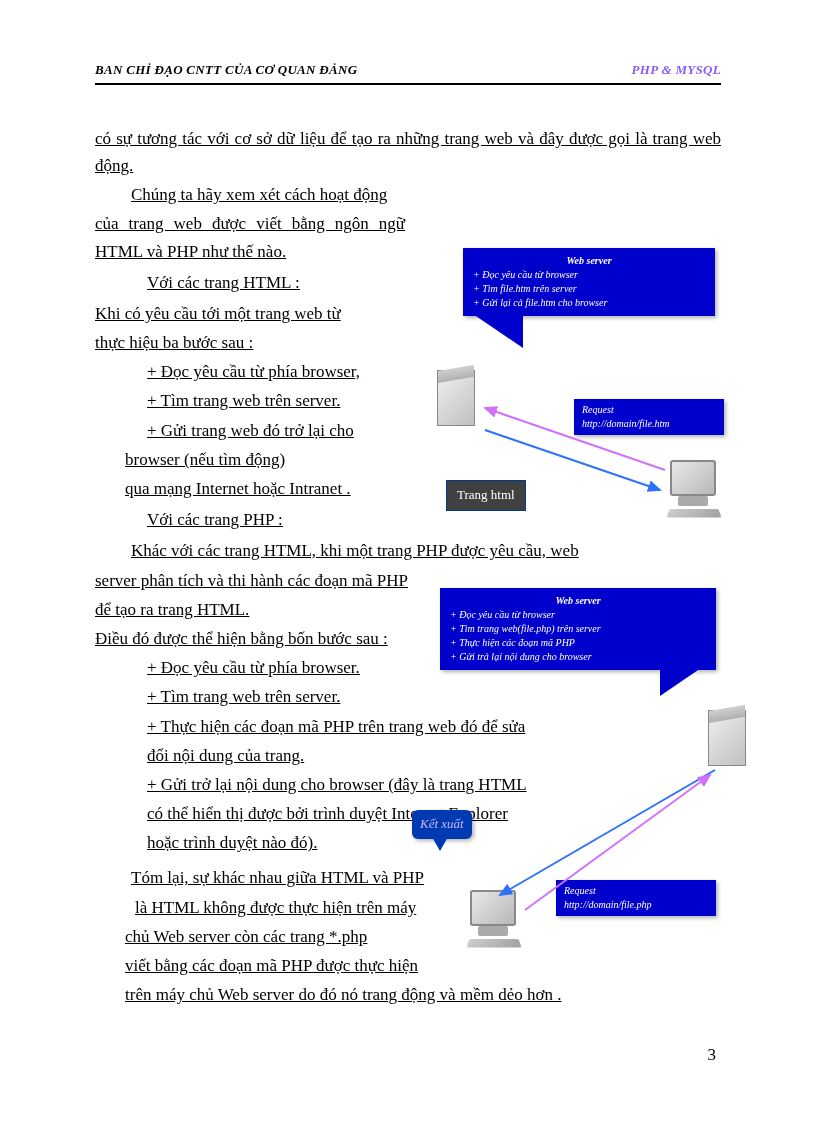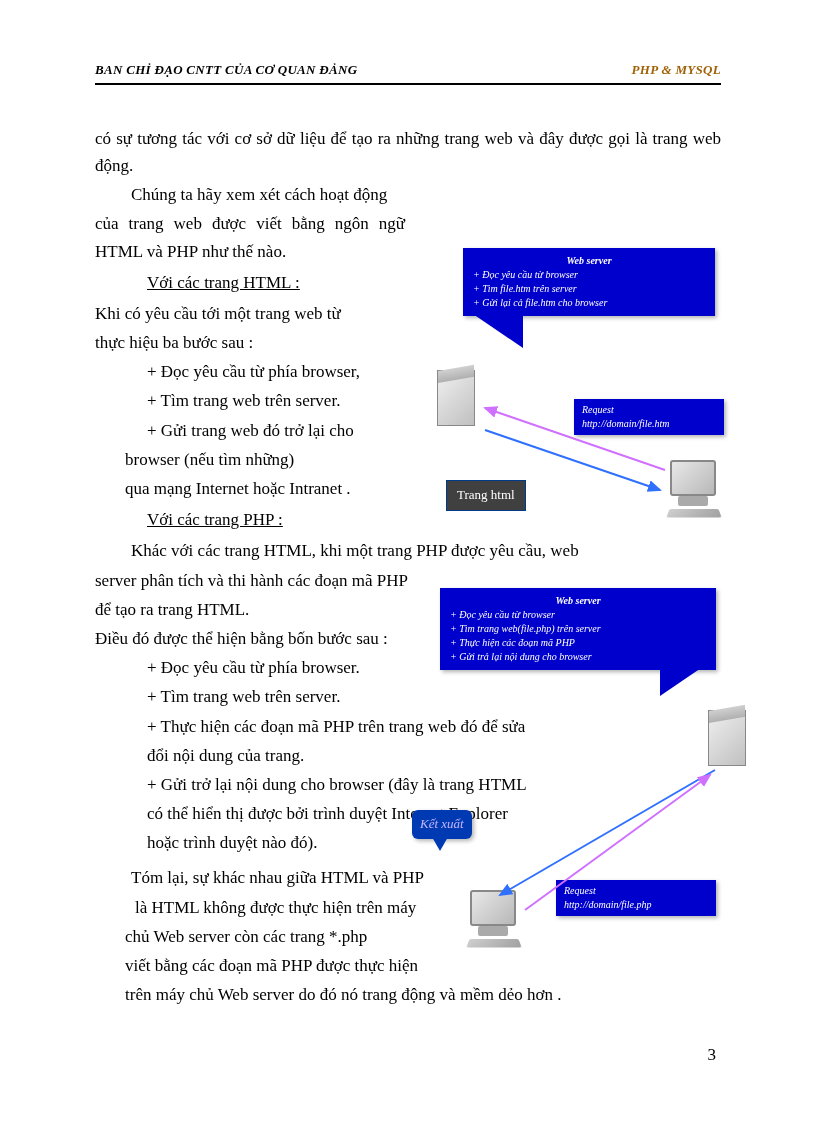--- a/index.html
+++ b/index.html
@@ -20,22 +20,22 @@
       font-weight: bold;
       font-size: 13px;
       font-style: italic;
       border-bottom: 2px solid #000;
       padding-bottom: 2px;
       margin-bottom: 40px;
       letter-spacing: 0.3px;
       align-items: flex-end;
     }
     .header-left { color: #000; }
-    .header-right { color: #a16207; }
-    .body-text { text-align: justify; }
+    .header-right { color: #8b5cf6; }
+    .body-text { text-align: justify; text-decoration: underline; }
     .para { margin-bottom: 2px; }
     .indent1 { text-indent: 36px; }
     .indent2 { padding-left: 52px; }
     .indent3 { padding-left: 30px; }
     .section-title {
       text-decoration: underline;
       margin-left: 52px;
       margin-top: 4px;
       margin-bottom: 4px;
     }
@@ -153,21 +153,21 @@
   <p class="para indent1 narrow">Chúng ta hãy xem xét cách hoạt động</p>
   <p class="para narrow">của trang web được viết bằng ngôn ngữ HTML và PHP như thế nào.</p>
 
   <p class="section-title">Với các trang HTML :</p>
 
   <p class="para narrow">Khi có yêu cầu tới một trang web từ</p>
   <p class="para narrow"> thực hiệu ba bước sau :</p>
   <p class="para indent2">+ Đọc yêu cầu từ phía browser,</p>
   <p class="para indent2">+ Tìm trang web trên server.</p>
   <p class="para indent2">+ Gửi trang web đó trở lại cho</p>
-  <p class="para indent3">browser (nếu tìm những)</p>
+  <p class="para indent3">browser (nếu tìm động)</p>
   <p class="para indent3">qua mạng Internet hoặc Intranet .</p>
 
   <p class="section-title">Với các trang PHP :</p>
 
   <p class="para indent1">Khác với các trang HTML, khi một trang PHP được yêu cầu, web</p>
   <p class="para narrow2">server phân tích và thi hành các đoạn mã PHP</p>
   <p class="para narrow2"> để tạo ra trang HTML.</p>
   <p class="para narrow2">Điều đó được thể hiện bằng bốn bước sau :</p>
   <p class="para indent2">+ Đọc yêu cầu từ phía browser.</p>
   <p class="para indent2">+ Tìm trang web trên server.</p>

